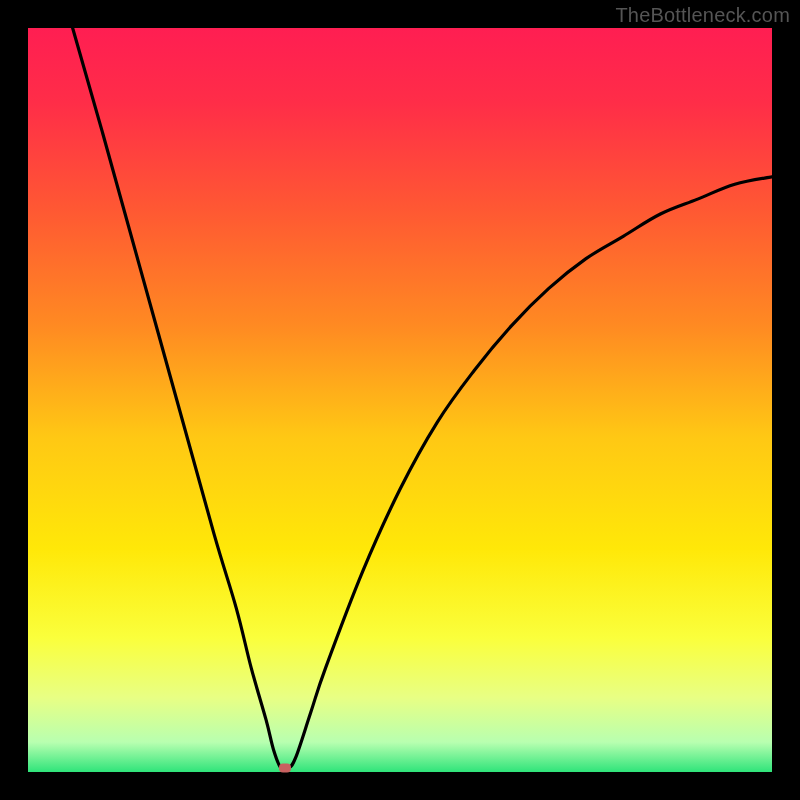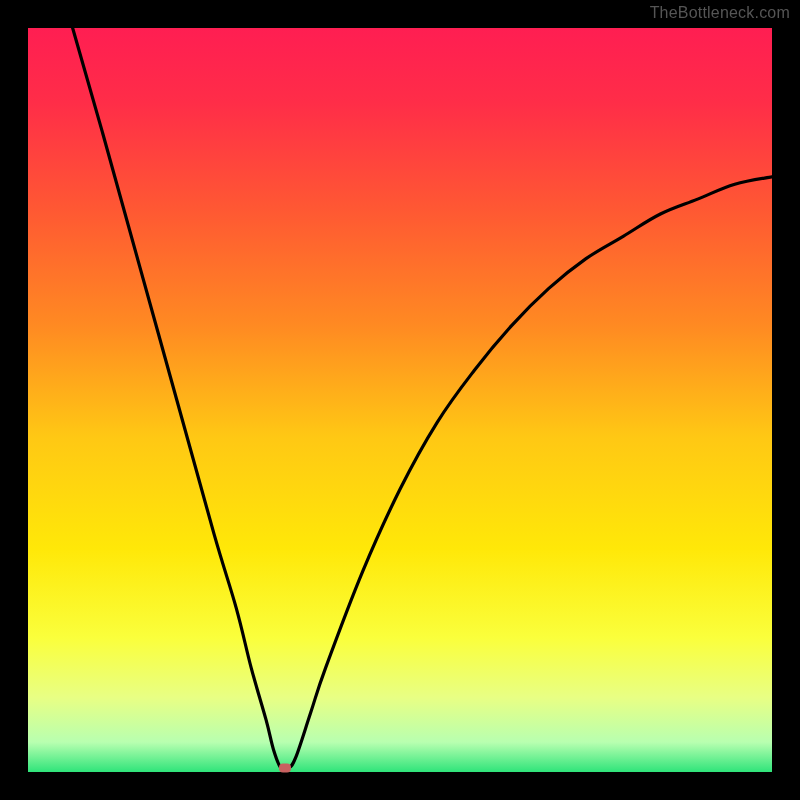--- a/index.html
+++ b/index.html
@@ -9,21 +9,21 @@
     background: #000;
     position: relative;
     font-family: Arial, sans-serif;
     overflow: hidden;
   }
   .watermark {
     position: absolute;
     top: 4px;
     right: 10px;
     color: #555;
-    font-size: 16px;
+    font-size: 20px;
     font-weight: 500;
     z-index: 10;
     letter-spacing: 0.2px;
   }
   .plot-area {
     position: absolute;
     left: 28px;
     top: 28px;
     width: 744px;
     height: 744px;

